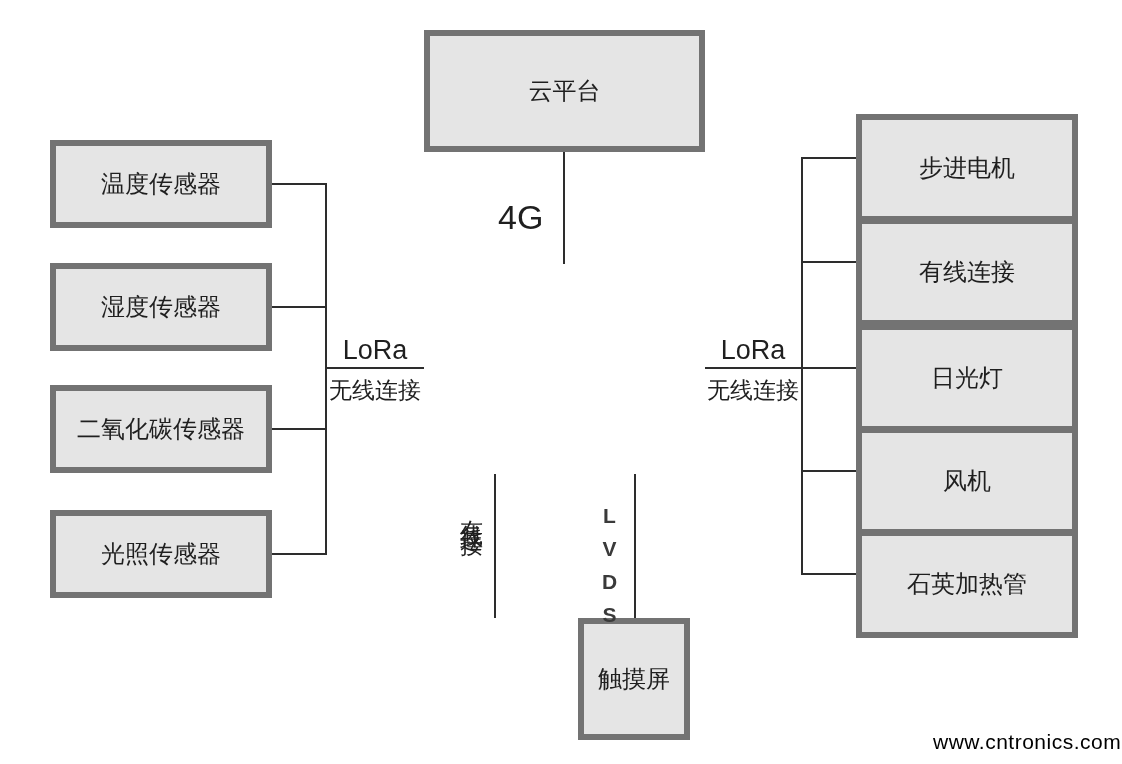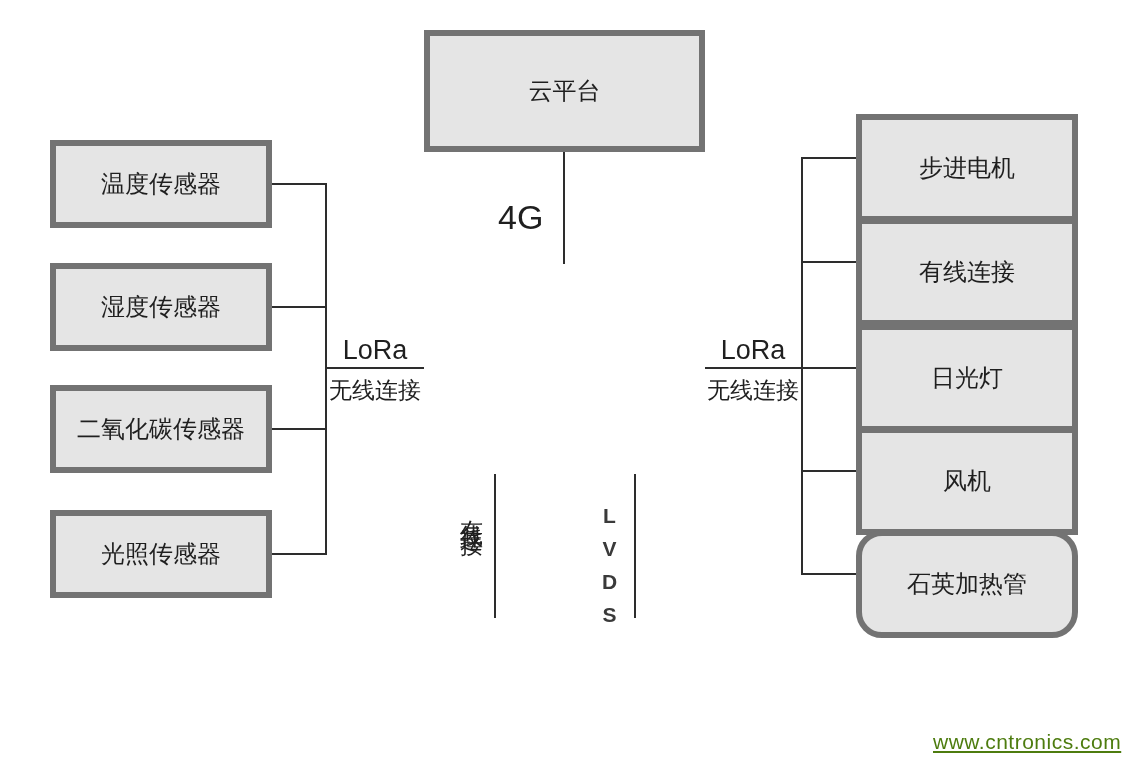--- a/index.html
+++ b/index.html
@@ -25,21 +25,21 @@
   #gateway .title{font-size:35px;}
   #gateway .subtitle{font-size:33px;}
   #sensor-0{top:140px;}
   #sensor-1{top:263px;}
   #sensor-2{top:385px;}
   #sensor-3{top:510px;}
   #actuator-0{top:114px;}
   #actuator-1{top:218px;}
   #actuator-2{top:324px;}
   #actuator-3{top:427px;}
-  #actuator-4{top:530px;border-radius:26px;}
+  #actuator-4{top:530px;}
   #camera{left:438px;top:618px;width:114px;height:122px;}
   #touchscreen{left:578px;top:618px;width:112px;height:122px;}
 
   .line{position:absolute;background:#2d2d2d;}
   #line-4g{left:563px;top:152px;width:2px;height:112px;}
   #left-bus{left:325px;top:183px;width:2px;height:372px;}
   #lstub-0{left:272px;top:183px;width:54px;height:2px;}
   #lstub-1{left:272px;top:306px;width:54px;height:2px;}
   #lstub-2{left:272px;top:428px;width:54px;height:2px;}
   #lstub-3{left:272px;top:553px;width:54px;height:2px;}
@@ -117,23 +117,26 @@
   <div class="box actuator" id="actuator-2">
     <span>日光灯</span>
   </div>
   <div class="box actuator" id="actuator-3">
     <span>风机</span>
   </div>
   <div class="box actuator" id="actuator-4">
     <span>石英加热管</span>
   </div>
 
+  <div class="box" id="touchscreen">
+    <span>触摸屏</span>
+  </div>
 
   <div class="label" id="lbl-4g">4G</div>
   <div class="label" id="lbl-lora-left">LoRa</div>
   <div class="label" id="lbl-wireless-left">无线连接</div>
   <div class="label" id="lbl-lora-right">LoRa</div>
   <div class="label" id="lbl-wireless-right">无线连接</div>
   <div class="vlabel" id="lbl-wired">有线连接</div>
   <div class="vlabel" id="lbl-lvds">LVDS</div>
 
-  <div id="watermark" style="color: #4d7c0f; text-decoration: underline;">www.cntronics.com</div>
+  <div id="watermark" style="color: #000000;">www.cntronics.com</div>
 </div>
 
 </body></html>

